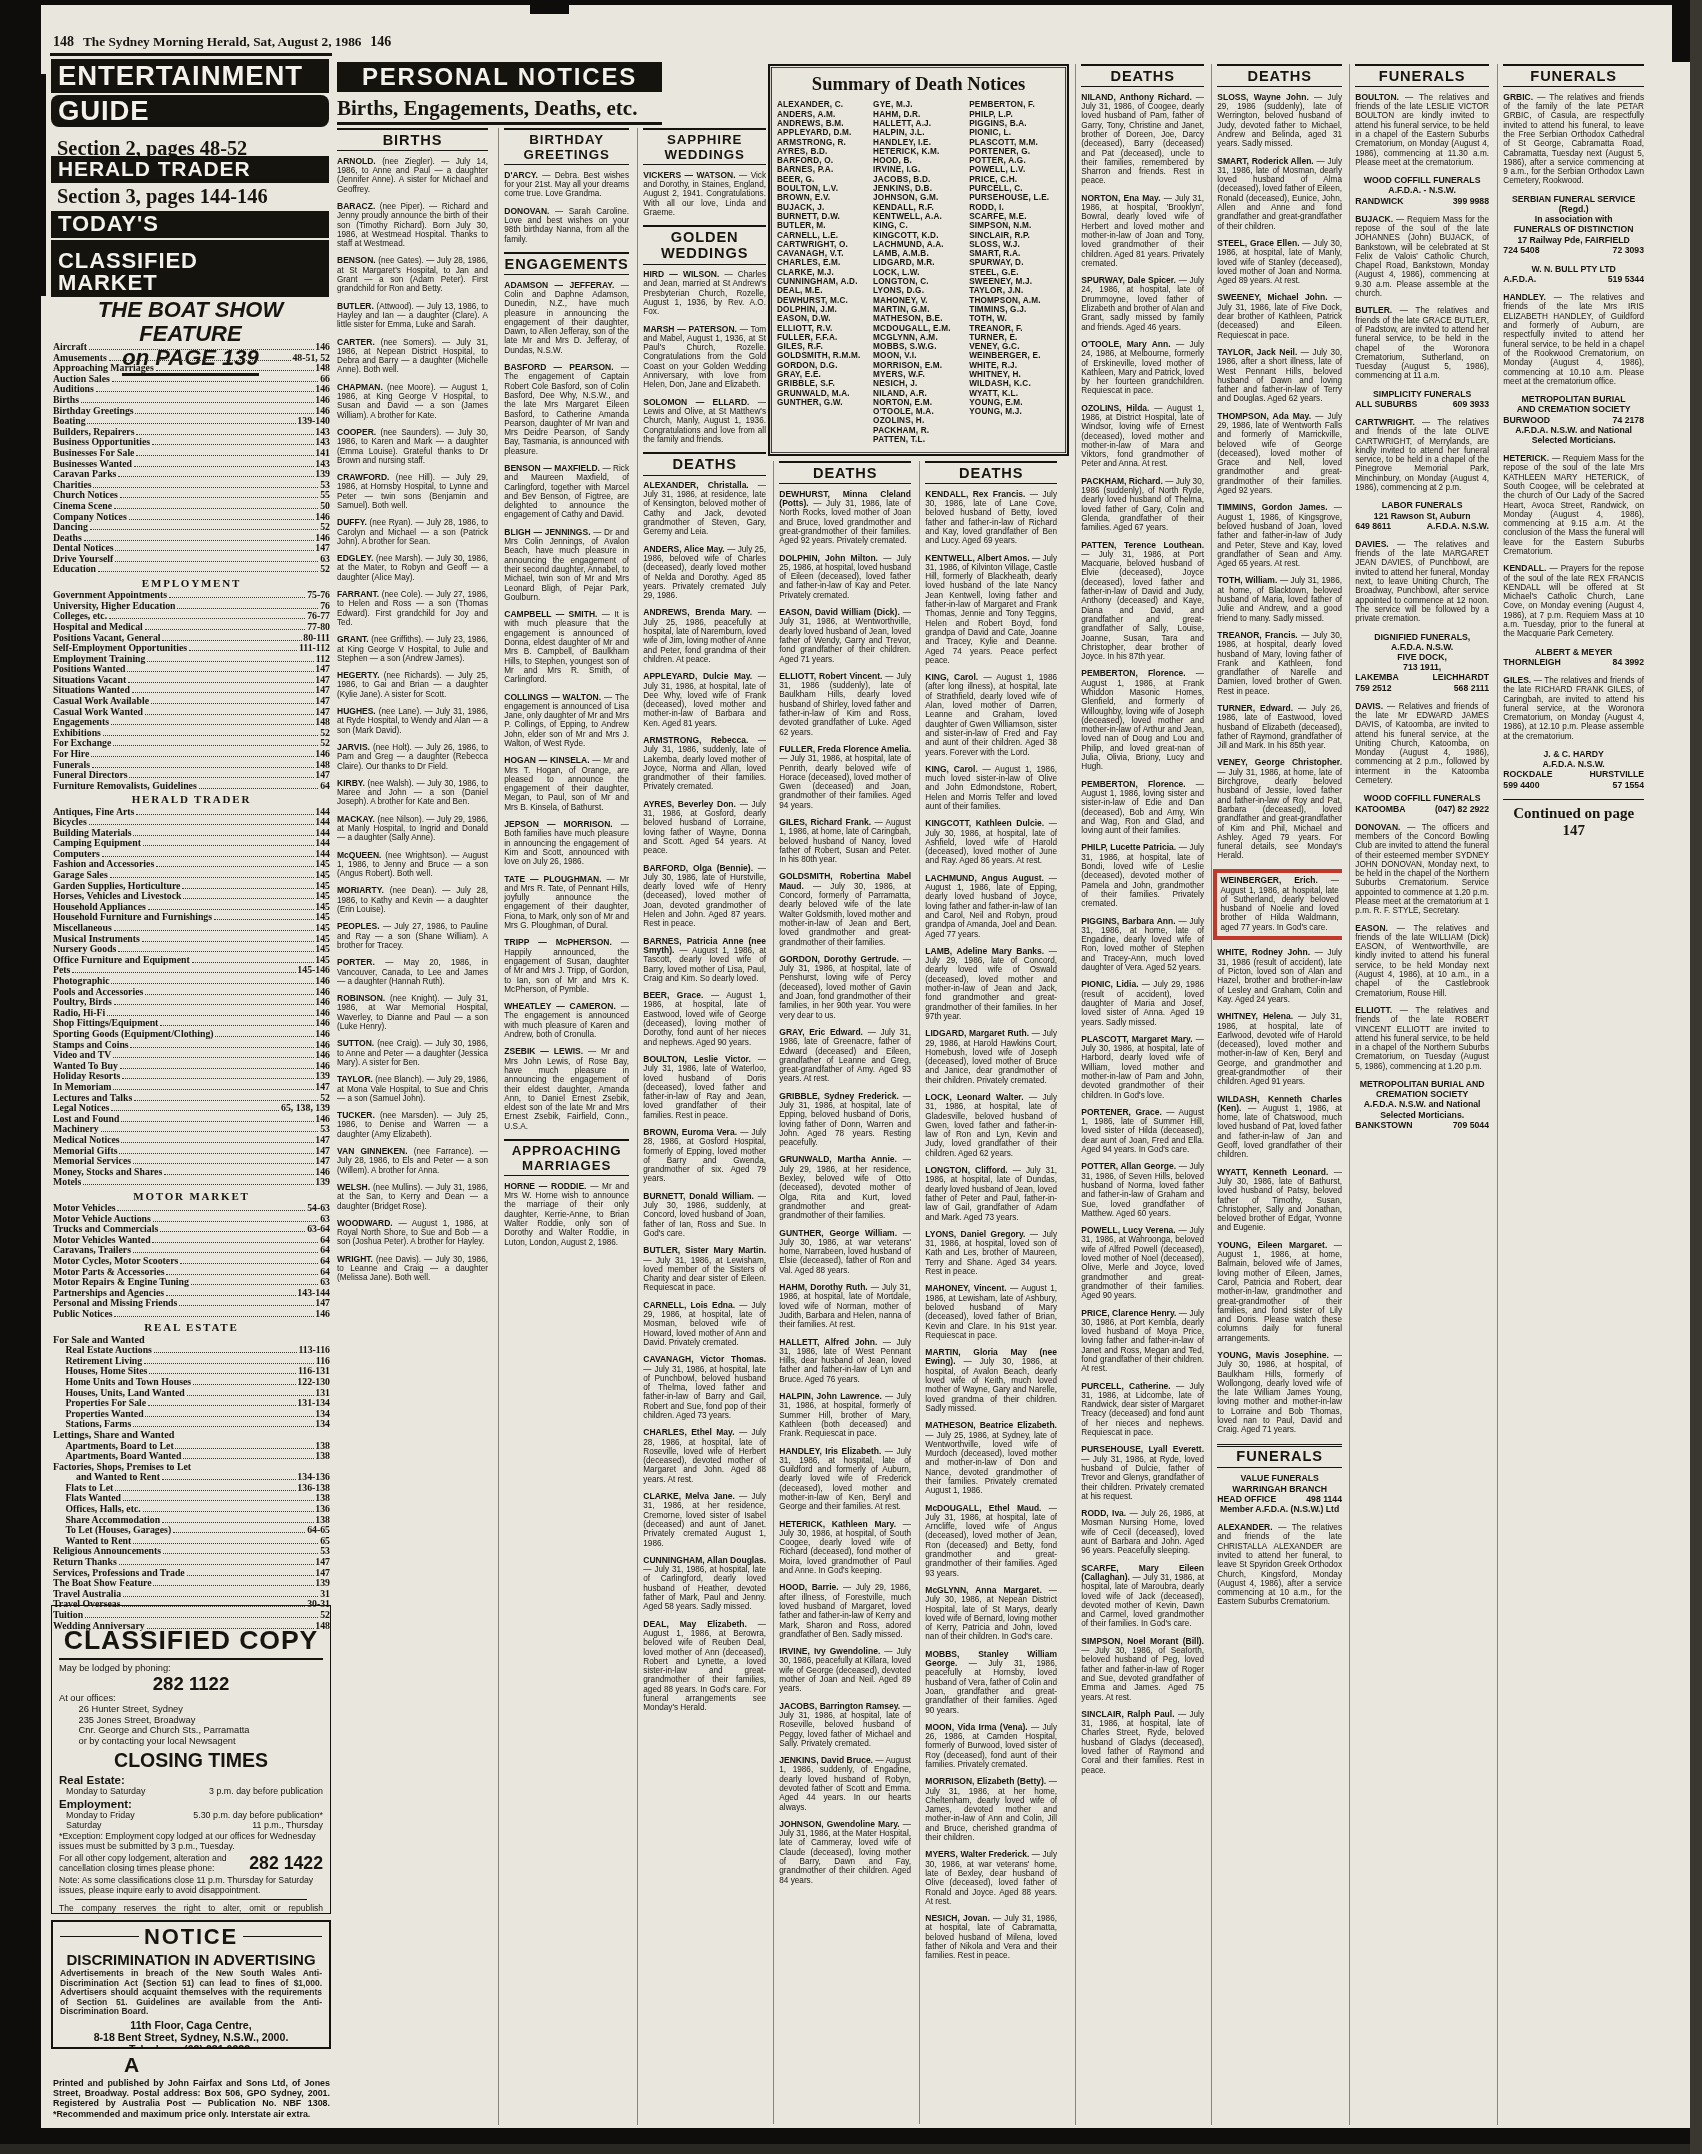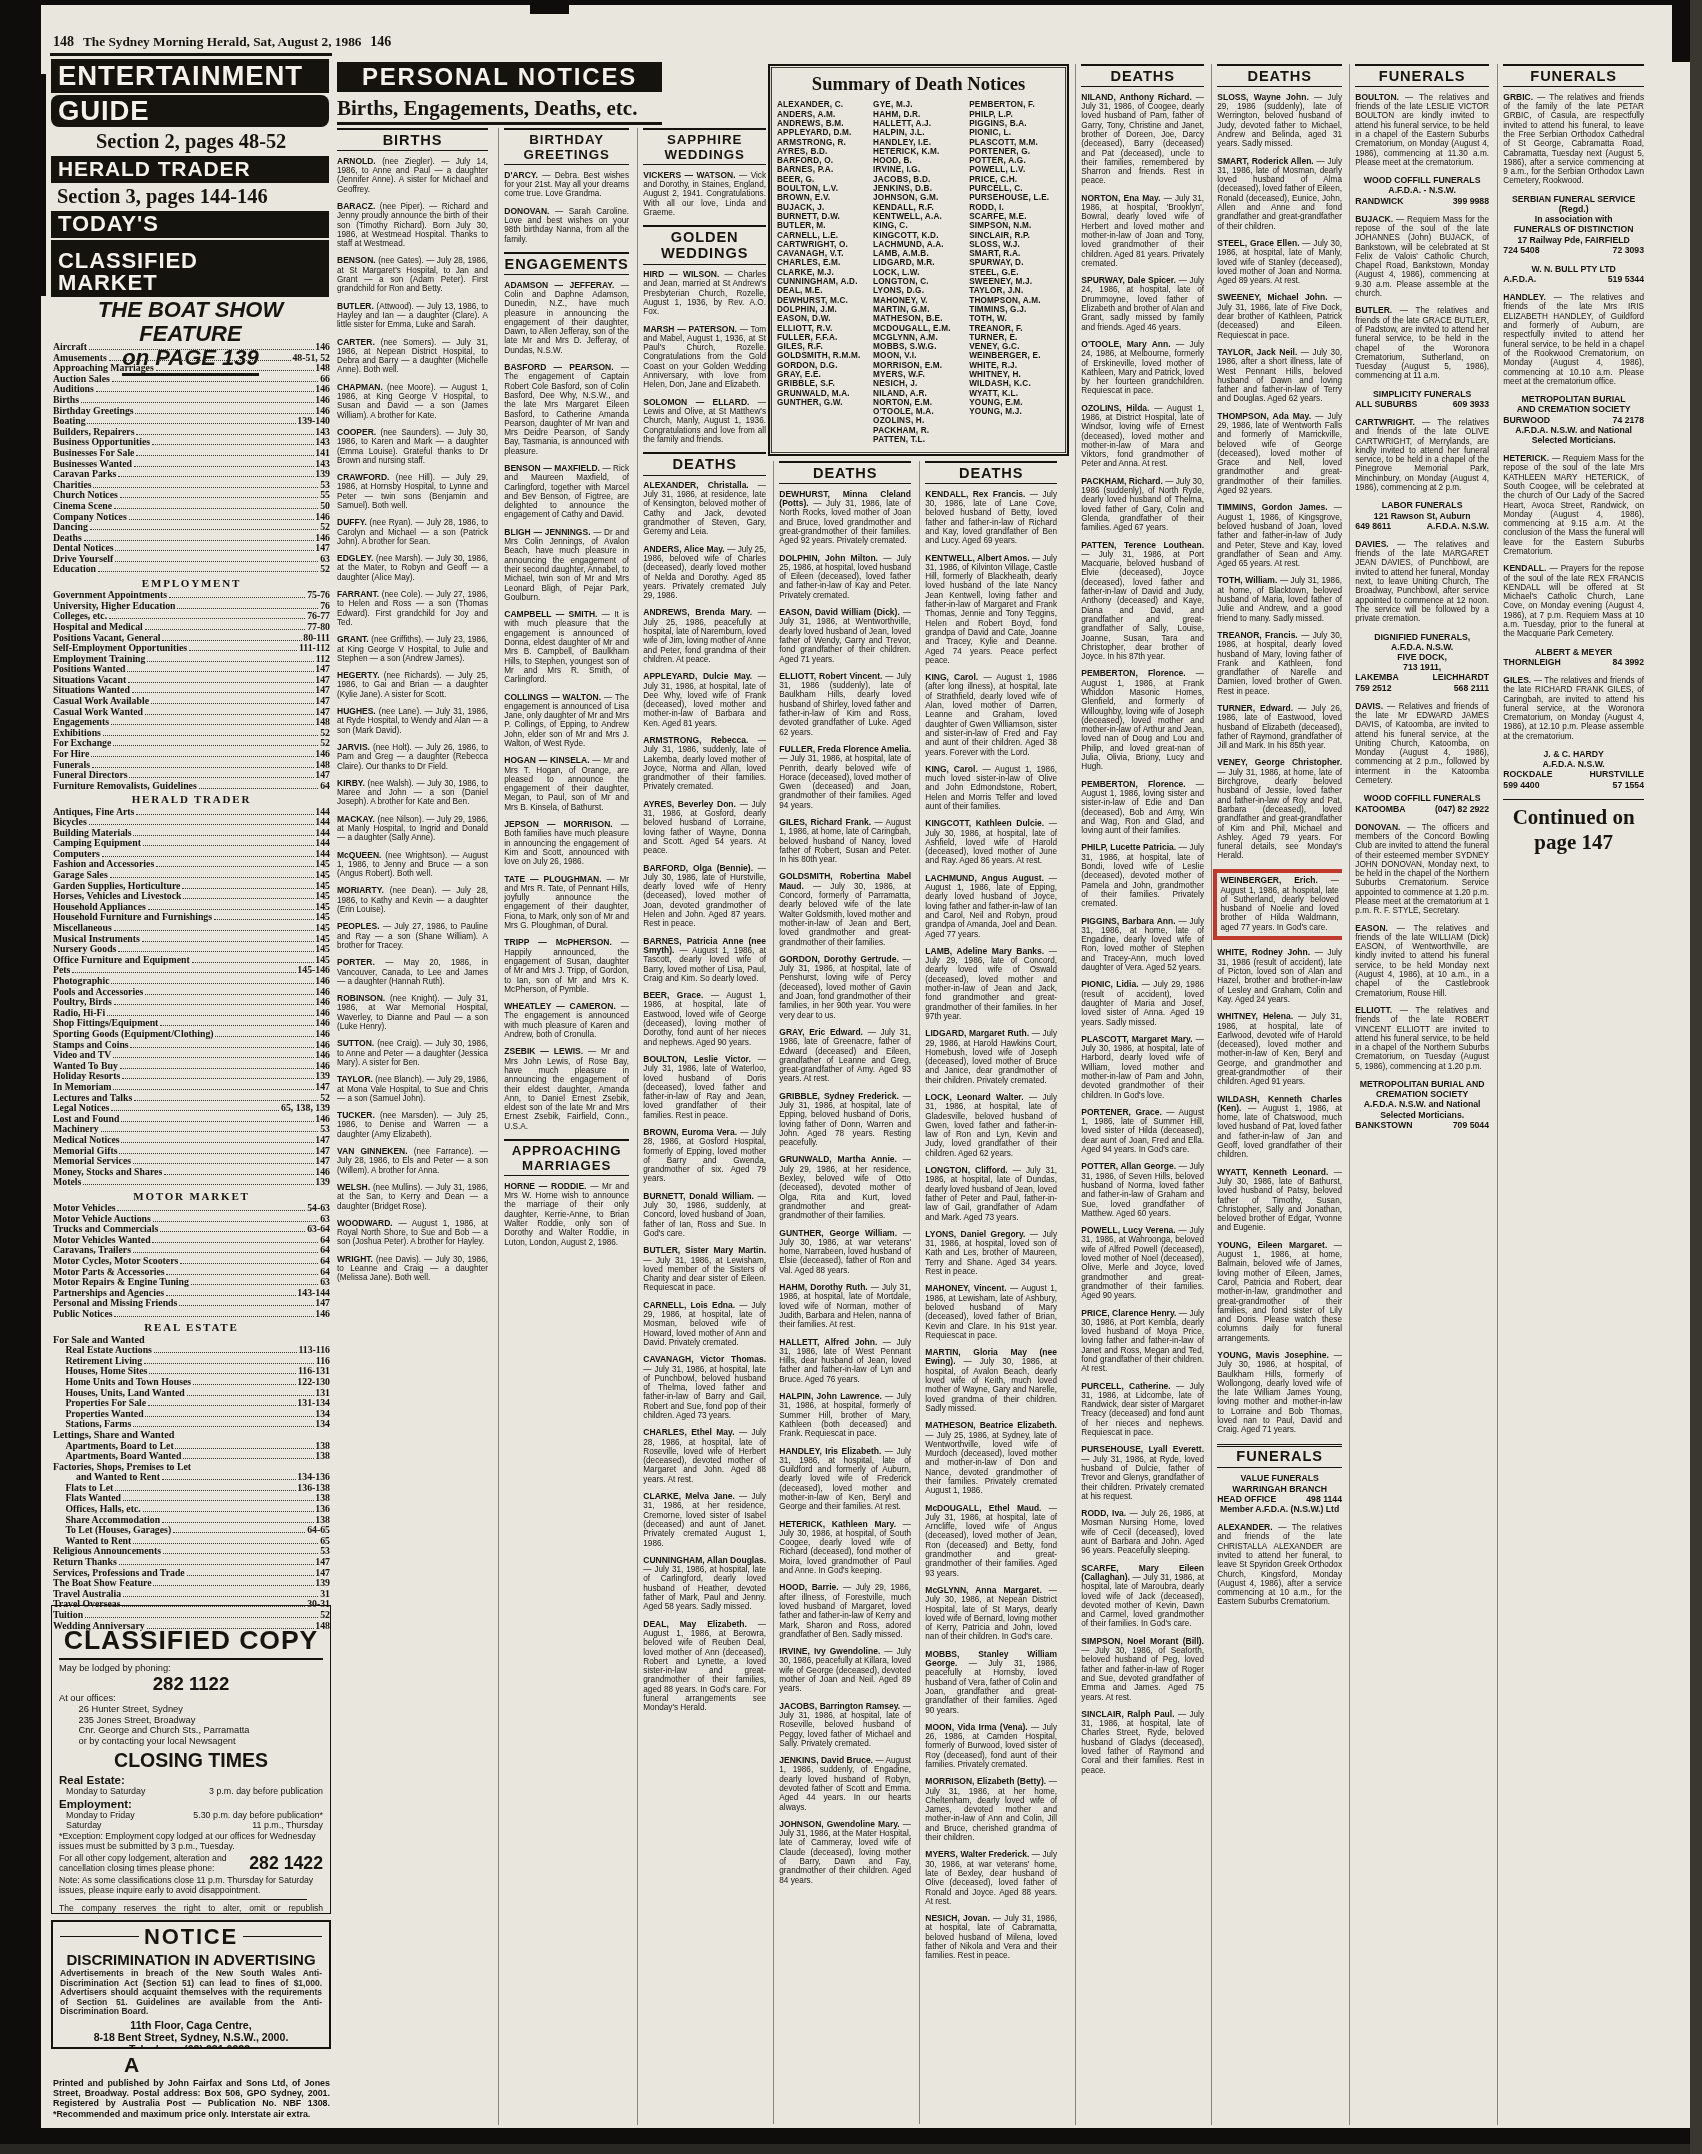--- a/index.html
+++ b/index.html
@@ -72,21 +72,21 @@
   .colhead{font-weight:bold;text-align:center;font-size:14.6px;letter-spacing:0.9px;
            border-top:2.7px solid #15130e;border-bottom:0.9px solid #15130e;padding:1.8px 0 2.7px;margin:0 0 5.3px;}
   .colhead.mid{margin-top:8.9px;border-top:3.5px double #15130e;}
   .entry{font-size:8.2px;line-height:9.3px;text-align:justify;margin:0 0 8px;}
   .entry .nm{font-weight:bold;font-size:8.5px;}
   .hlwrap{border:4.4px solid #c0392b;padding:3.5px 3.5px;margin:1.8px -4.4px 8.9px;}
   .hlwrap .entry{margin:0;}
   .ad{font-weight:bold;font-size:8.7px;line-height:10.2px;text-align:center;margin:1.8px 0 8.9px;}
   .ad .sp2{display:flex;justify-content:space-between;text-align:left;}
   .cont{border-top:1.8px solid #15130e;margin-top:7px;padding-top:5.3px;text-align:center;
-        font-family:"Liberation Serif",serif;font-weight:bold;font-size:21px;}
+        font-family:"Liberation Serif",serif;font-weight:bold;font-size:15px;}
 </style>
 </head>
 <body>
 
 <div id="stage">
   <div id="paper"></div>
 
   <div class="edge" style="left:0;top:0;width:41px;height:2155px;"></div>
   <div class="edge" style="left:35px;top:74px;width:10.6px;height:222px;"></div>
   <div class="edge" style="left:0;top:2128px;width:1702px;height:26.6px;"></div>
@@ -97,21 +97,21 @@
 
   <div id="masthead">
     <span class="pg">148</span>
     <span>The Sydney Morning Herald, Sat, August 2, 1986</span>
     <span class="pg">146</span>
   </div>
   <div id="mast-rule"></div>
 
   <div class="bar" style="top:59px;height:34px;font-size:27.5px;">ENTERTAINMENT</div>
   <div class="bar" style="top:95px;height:32px;font-size:27.5px;border-radius:8px;">GUIDE</div>
-  <div class="secline" style="top:130px;margin-left:39px;">Section 2, pages 48-52</div>
+  <div class="secline" style="top:137px;">Section 2, pages 48-52</div>
   <div class="bar" style="top:156px;height:26.6px;font-size:21px;">HERALD TRADER</div>
   <div class="secline" style="top:185px;">Section 3, pages 144-146</div>
   <div class="bar" style="top:211px;height:26.6px;font-size:22px;">TODAY'S</div>
   <div class="bar" style="top:240px;height:41px;font-size:22px;">CLASSIFIED</div>
   <div class="bar" style="top:270px;height:26.6px;font-size:22px;">MARKET</div>
   <div id="boat">
     <div>THE BOAT SHOW FEATURE</div>
     <div class="u">on PAGE 139</div>
   </div>
 

